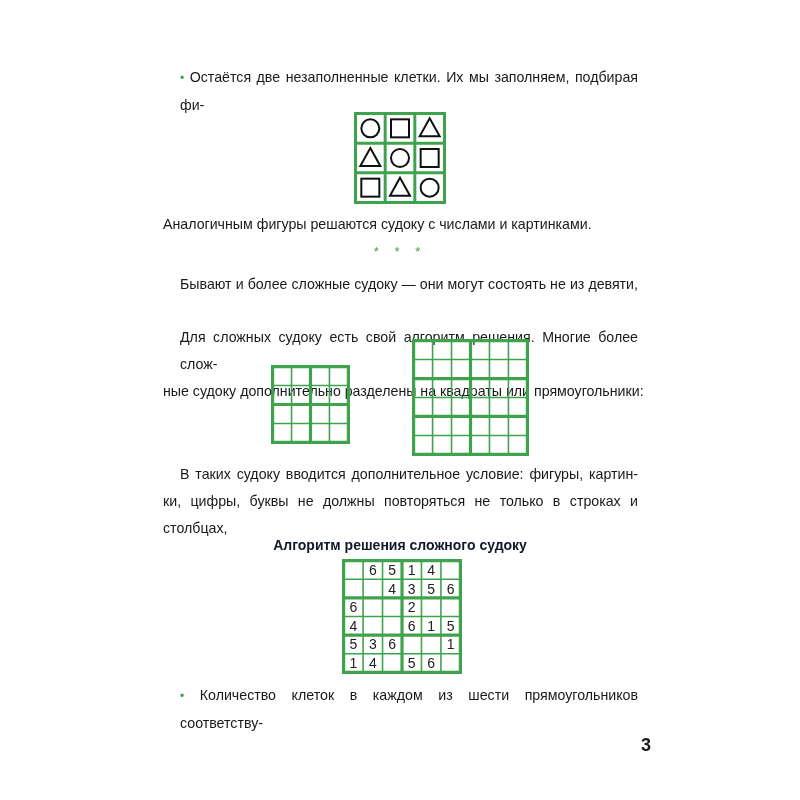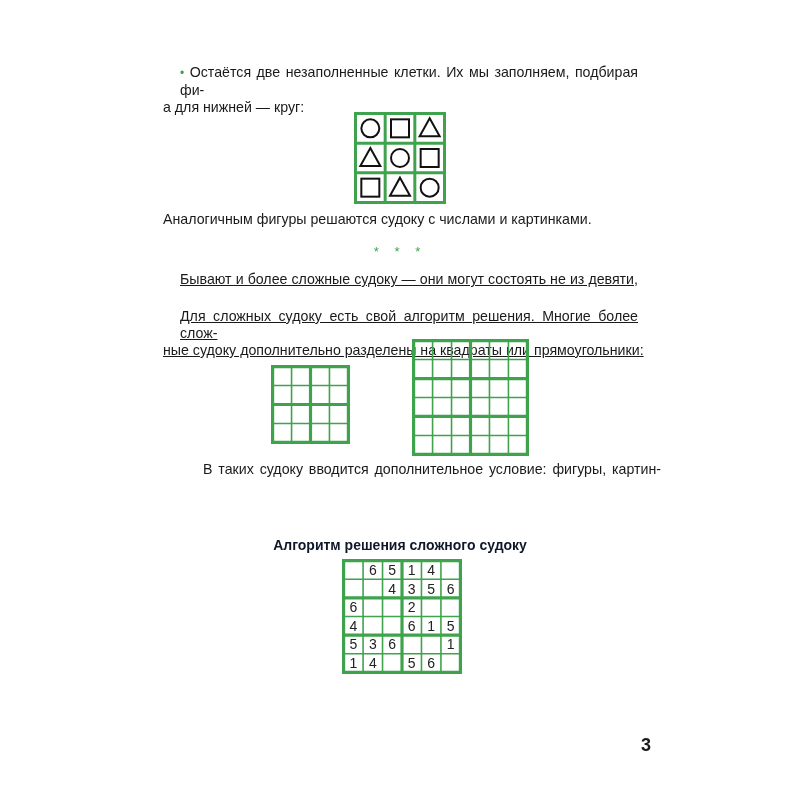--- a/index.html
+++ b/index.html
@@ -1,34 +1,33 @@
 <!DOCTYPE html>
 <html><head>
 <meta charset="utf-8">
 <style>
   html, body { margin: 0; padding: 0; background: #ffffff; }
   body { width: 800px; height: 800px; position: relative; overflow: hidden;
          font-family: "Liberation Sans", sans-serif; color: #1a1a1a; }
-  .p { position: absolute; left: 163px; width: 475px; font-size: 14.2px; line-height: 17px; margin: 0; }
+  .p { position: absolute; left: 163px; width: 475px; font-size: 14.2px; line-height: 27px; margin: 0; }
   .line { display: block; white-space: nowrap; }
   .line.j { text-align: justify; text-align-last: justify; white-space: normal; }
   .indent { padding-left: 17px; }
   .bullet { color: #3fa34d; font-size: 12px; }
   .center { position: absolute; left: 0; width: 800px; text-align: center; }
   .stars { color: #3fa34d; font-size: 13px; letter-spacing: 6px; }
   .heading { color: #0f172a; font-weight: bold; font-size: 14px; }
   .pagenum { position: absolute; left: 641px; top: 735px; font-weight: bold; font-size: 18px; }
   svg { position: absolute; }
 </style>
 </head>
 <body>
 
 <div class="p" style="top:64px;">
   <span class="line j indent"><span class="bullet">•</span> <span>Остаётся две незаполненные клетки. Их мы заполняем, подбирая фи-</span></span>
-  <span class="line">а для нижней — круг:</span>
 </div>
 
 <svg id="shapes-svg" style="left:354px; top:112px;" width="92" height="92" viewBox="0 0 92 92">
     <line x1="1.5" y1="0" x2="1.5" y2="92" stroke="#3fa34d" stroke-width="3"></line>
     <line x1="0" y1="1.5" x2="92" y2="1.5" stroke="#3fa34d" stroke-width="3"></line>
     <line x1="31.166666666666668" y1="0" x2="31.166666666666668" y2="92" stroke="#3fa34d" stroke-width="3"></line>
     <line x1="0" y1="31.166666666666668" x2="92" y2="31.166666666666668" stroke="#3fa34d" stroke-width="3"></line>
     <line x1="60.833333333333336" y1="0" x2="60.833333333333336" y2="92" stroke="#3fa34d" stroke-width="3"></line>
     <line x1="0" y1="60.833333333333336" x2="92" y2="60.833333333333336" stroke="#3fa34d" stroke-width="3"></line>
     <line x1="90.5" y1="0" x2="90.5" y2="92" stroke="#3fa34d" stroke-width="3"></line>
@@ -43,25 +42,25 @@
     <polygon points="46,65.66666666666667 56,83.66666666666667 36,83.66666666666667" fill="none" stroke="#111" stroke-width="2"></polygon>
     <circle cx="75.66666666666667" cy="75.66666666666667" r="9" fill="none" stroke="#111" stroke-width="2"></circle>
   </svg>
 
 <div class="p" style="top:211px;">
   <span class="line">Аналогичным фигуры решаются судоку с числами и картинками.</span>
 </div>
 
 <div class="center stars" style="top:244px;">* * *</div>
 
-<div class="p" style="top:271px;text-decoration:underline;">
+<div class="p" style="top:271px;">
   <span class="line j indent">Бывают и более сложные судоку — они могут состоять не из девяти,</span>
 </div>
 
-<div class="p" style="top:308px;text-decoration:underline;">
+<div class="p" style="top:324px;">
   <span class="line j indent">Для сложных судоку есть свой алгоритм решения. Многие более слож-</span>
   <span class="line">ные судоку дополнительно разделены на квадраты или прямоугольники:</span>
 </div>
 
 <svg id="grid4" style="left:271px; top:365px;" width="79" height="79">
     <line x1="1.6" y1="0" x2="1.6" y2="79" stroke="#3fa34d" stroke-width="3.2"></line>
     <line x1="0" y1="1.6" x2="79" y2="1.6" stroke="#3fa34d" stroke-width="3.2"></line>
     <line x1="20.55" y1="0" x2="20.55" y2="79" stroke="#3fa34d" stroke-width="1.6"></line>
     <line x1="0" y1="20.55" x2="79" y2="20.55" stroke="#3fa34d" stroke-width="1.6"></line>
     <line x1="39.5" y1="0" x2="39.5" y2="79" stroke="#3fa34d" stroke-width="3.2"></line>
@@ -81,22 +80,23 @@
     <line x1="58.49999999999999" y1="0" x2="58.49999999999999" y2="117" stroke="#3fa34d" stroke-width="3.2"></line>
     <line x1="0" y1="58.49999999999999" x2="117" y2="58.49999999999999" stroke="#3fa34d" stroke-width="1.6"></line>
     <line x1="77.46666666666665" y1="0" x2="77.46666666666665" y2="117" stroke="#3fa34d" stroke-width="1.6"></line>
     <line x1="0" y1="77.46666666666665" x2="117" y2="77.46666666666665" stroke="#3fa34d" stroke-width="3.2"></line>
     <line x1="96.43333333333332" y1="0" x2="96.43333333333332" y2="117" stroke="#3fa34d" stroke-width="1.6"></line>
     <line x1="0" y1="96.43333333333332" x2="117" y2="96.43333333333332" stroke="#3fa34d" stroke-width="1.6"></line>
     <line x1="115.39999999999998" y1="0" x2="115.39999999999998" y2="117" stroke="#3fa34d" stroke-width="3.2"></line>
     <line x1="0" y1="115.39999999999998" x2="117" y2="115.39999999999998" stroke="#3fa34d" stroke-width="3.2"></line>
   </svg>
 
-<div class="p" style="top:461px;margin-left:23px;">
+<div class="p" style="top:461px;">
   <span class="line j indent">В таких судоку вводится дополнительное условие: фигуры, картин-</span>
+  <span class="line j">ки, цифры, буквы не должны повторяться не только в строках и столбцах,</span>
 </div>
 
 <div class="center heading" style="top:537px;">Алгоритм решения сложного судоку</div>
 
 <svg id="sudoku" style="left:342px; top:559px;" width="120" height="115">
     <line x1="1.6" y1="0" x2="1.6" y2="115" stroke="#3fa34d" stroke-width="3.2"></line>
     <line x1="0" y1="1.6" x2="120" y2="1.6" stroke="#3fa34d" stroke-width="3.2"></line>
     <line x1="21.066666666666666" y1="0" x2="21.066666666666666" y2="115" stroke="#3fa34d" stroke-width="1.6"></line>
     <line x1="0" y1="20.233333333333334" x2="120" y2="20.233333333333334" stroke="#3fa34d" stroke-width="1.6"></line>
     <line x1="40.53333333333333" y1="0" x2="40.53333333333333" y2="115" stroke="#3fa34d" stroke-width="1.6"></line>
@@ -127,15 +127,16 @@
     <text x="30.799999999999997" y="90.44999999999999" text-anchor="middle" font-family="Liberation Sans, sans-serif" font-size="14" fill="#222">3</text>
     <text x="50.266666666666666" y="90.44999999999999" text-anchor="middle" font-family="Liberation Sans, sans-serif" font-size="14" fill="#222">6</text>
     <text x="108.66666666666666" y="90.44999999999999" text-anchor="middle" font-family="Liberation Sans, sans-serif" font-size="14" fill="#222">1</text>
     <text x="11.333333333333332" y="109.08333333333331" text-anchor="middle" font-family="Liberation Sans, sans-serif" font-size="14" fill="#222">1</text>
     <text x="30.799999999999997" y="109.08333333333331" text-anchor="middle" font-family="Liberation Sans, sans-serif" font-size="14" fill="#222">4</text>
     <text x="69.73333333333332" y="109.08333333333331" text-anchor="middle" font-family="Liberation Sans, sans-serif" font-size="14" fill="#222">5</text>
     <text x="89.19999999999999" y="109.08333333333331" text-anchor="middle" font-family="Liberation Sans, sans-serif" font-size="14" fill="#222">6</text>
   </svg>
 
 <div class="p" style="top:682px;">
+  <span class="line j indent"><span class="bullet">•</span> <span>Количество клеток в каждом из шести прямоугольников соответству-</span></span>
 </div>
 
 <div class="pagenum">3</div>
 
 </body></html>

